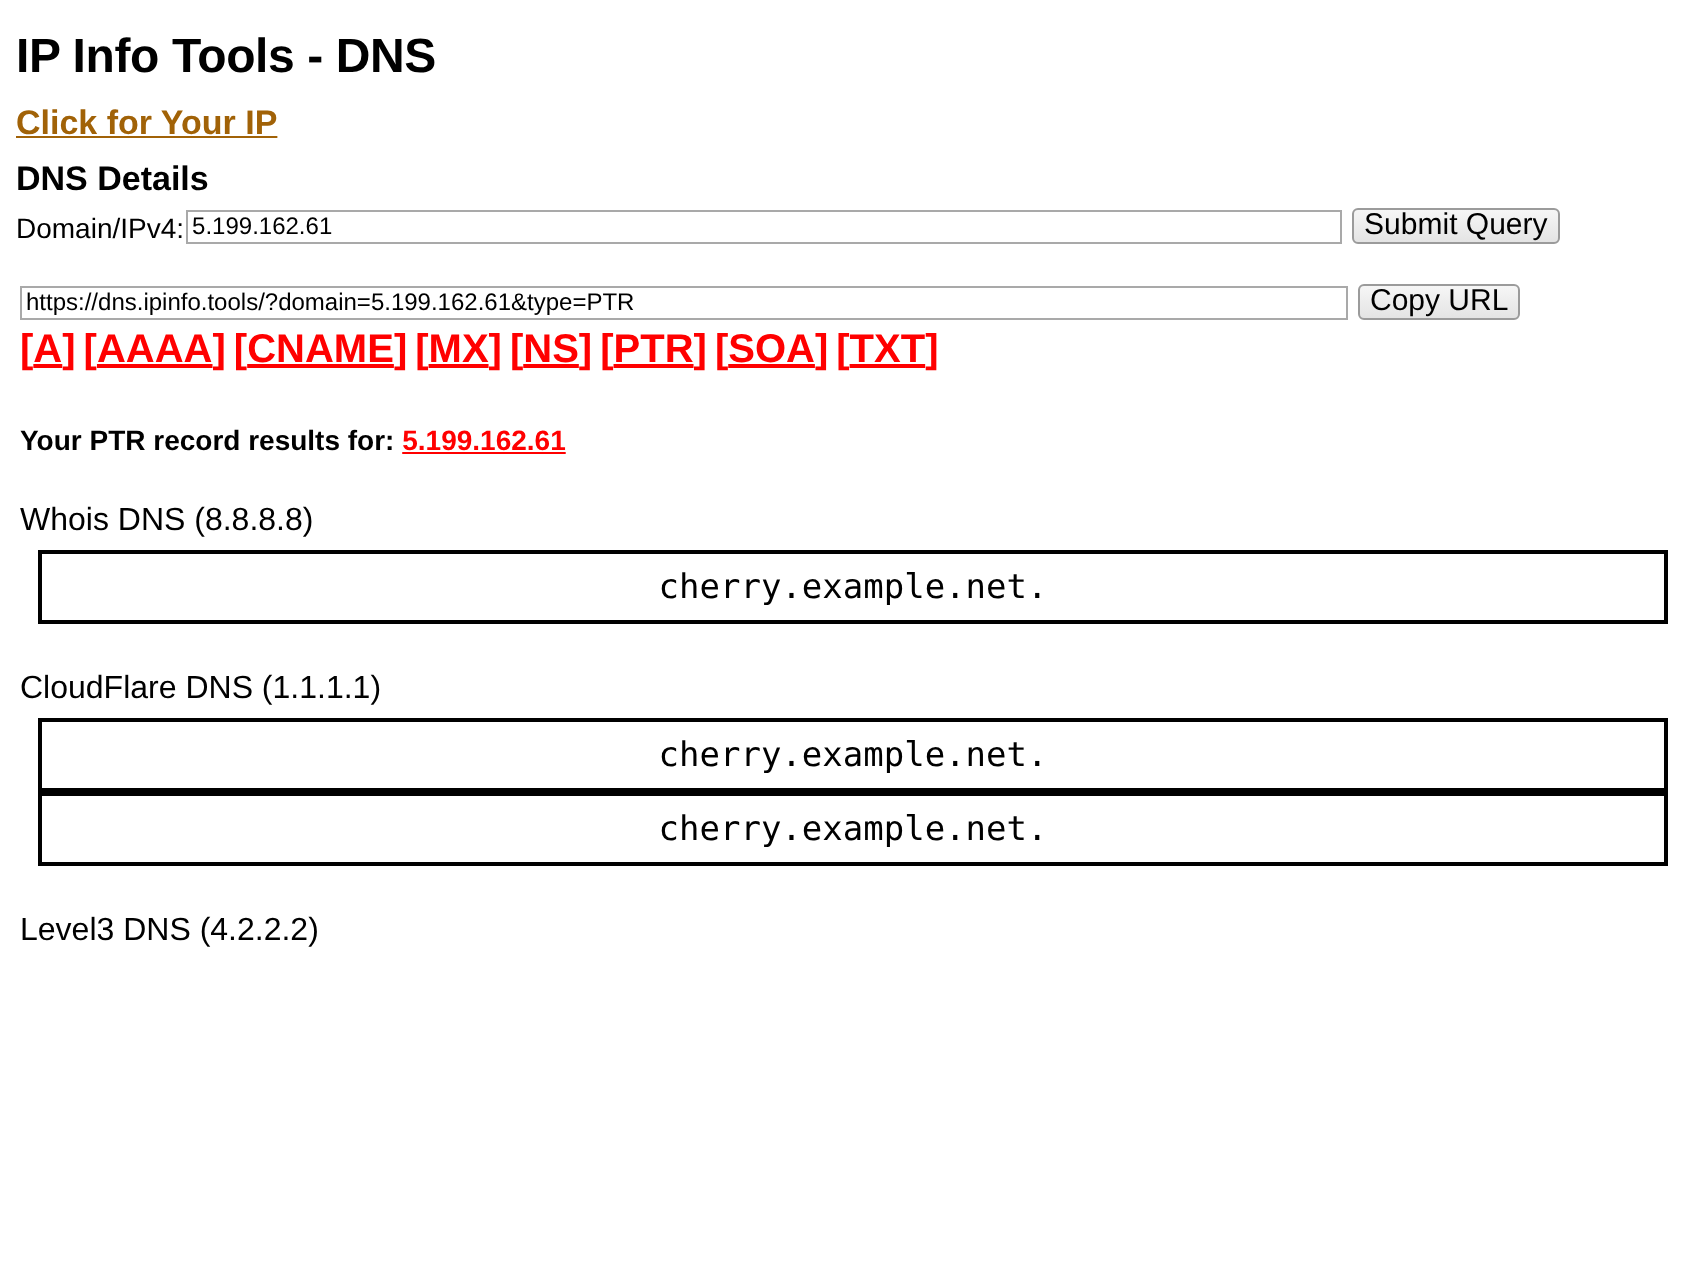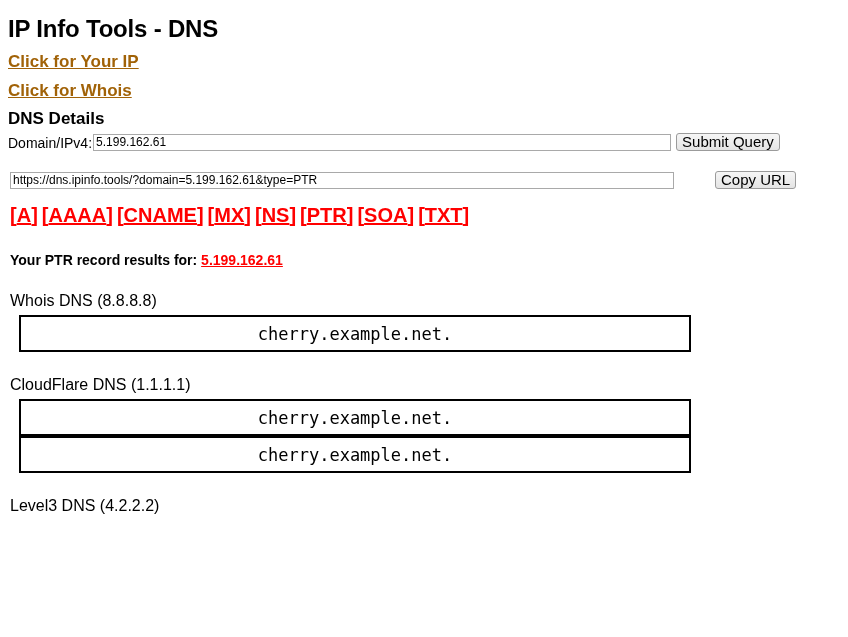--- a/index.html
+++ b/index.html
@@ -87,22 +87,21 @@
     border-radius: 3px;
     padding: 1px 5px 2px 5px;
     margin-left: 5px;
     line-height: 13px;
     cursor: pointer;
     white-space: nowrap;
   }
 
   .url-row {
     margin-top: 20px;
-    margin-bottom: 17px;
-    gap: 36px;
+    margin-bottom: 6px;
   }
 
   .type-links {
     font-size: 20px;
     font-weight: bold;
     color: #ff0000;
     margin: 1px 0 0 2px;
     line-height: 18px;
     letter-spacing: 0px;
   }
@@ -130,21 +129,21 @@
   }
 
   .provider-label {
     font-size: 16px;
     margin: 24px 0 5px 2px;
     line-height: 18px;
   }
 
   .result-box {
     margin: 0 0 0 11px;
-    width: 672px;
+    width: 815px;
     height: 37px;
     border: 2px solid #000000;
     box-sizing: border-box;
     background: #ffffff;
     display: flex;
     align-items: center;
     justify-content: center;
   }
   .result-box .val {
     font-family: "DejaVu Sans Mono", monospace;
@@ -154,21 +153,20 @@
   }
 </style>
 </head>
 <body>
 
 <div class="page">
 
   <h1 class="title">IP Info Tools - DNS</h1>
 
   <a class="toplink">Click for Your IP</a>
-  <a class="toplink">Click for Whois</a>
 
   <h2 class="subtitle">DNS Details</h2>
 
   <div class="form-row">
     <span class="form-label">Domain/IPv4:</span>
     <input class="text-field domain-input" type="text" value="5.199.162.61" style="">
     <button class="gray-btn">Submit Query</button>
   </div>
 
   <div class="form-row url-row">

